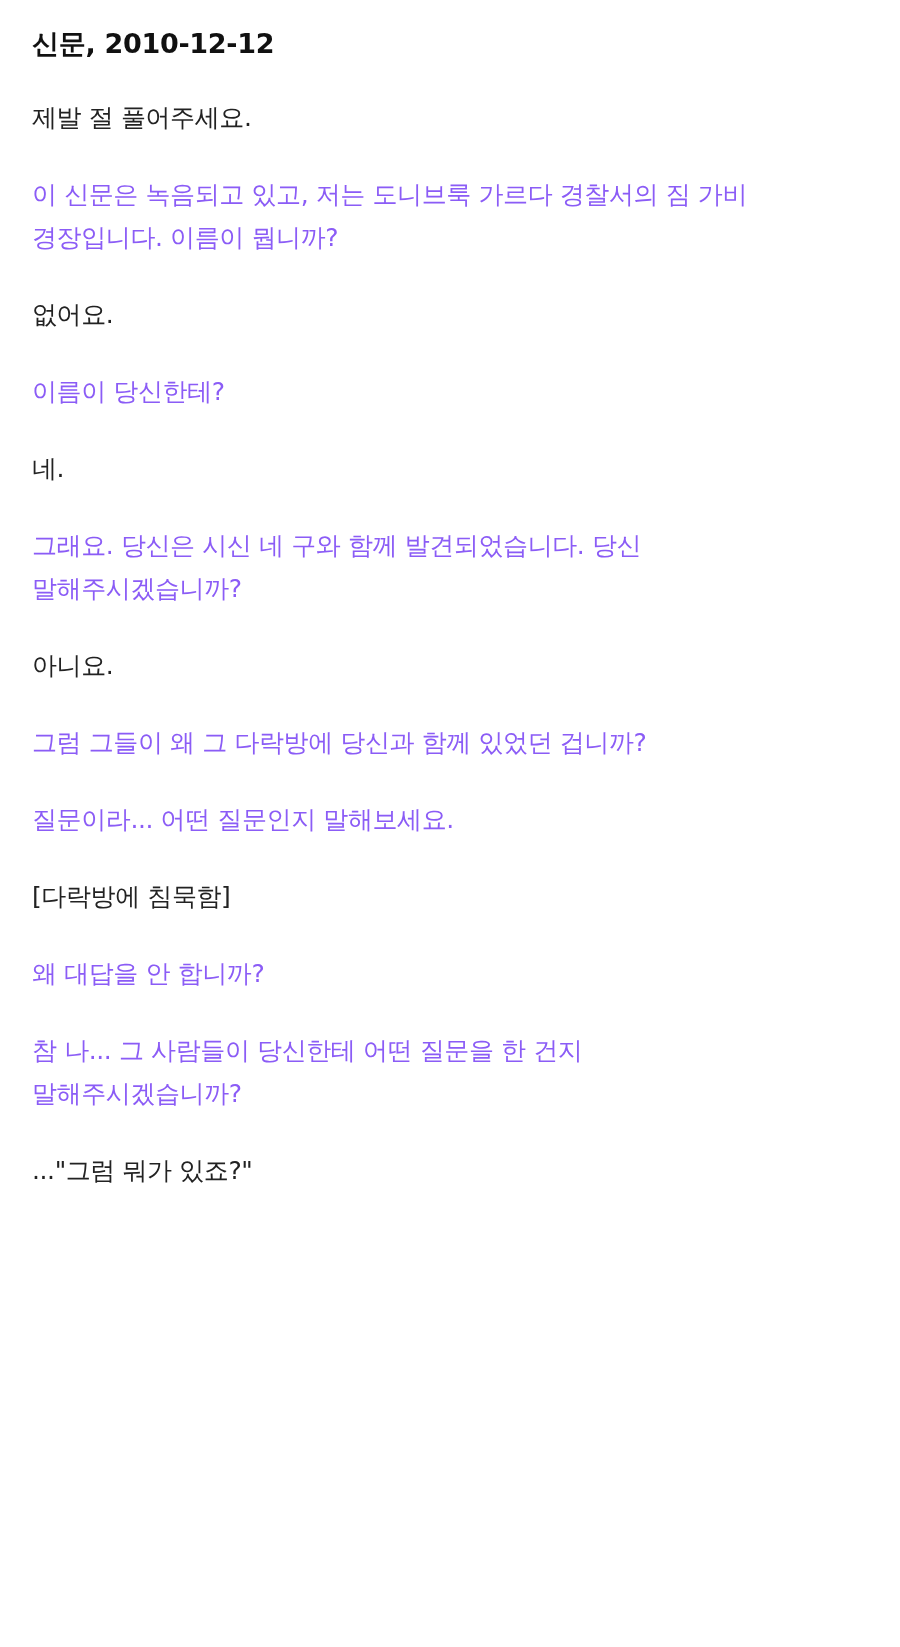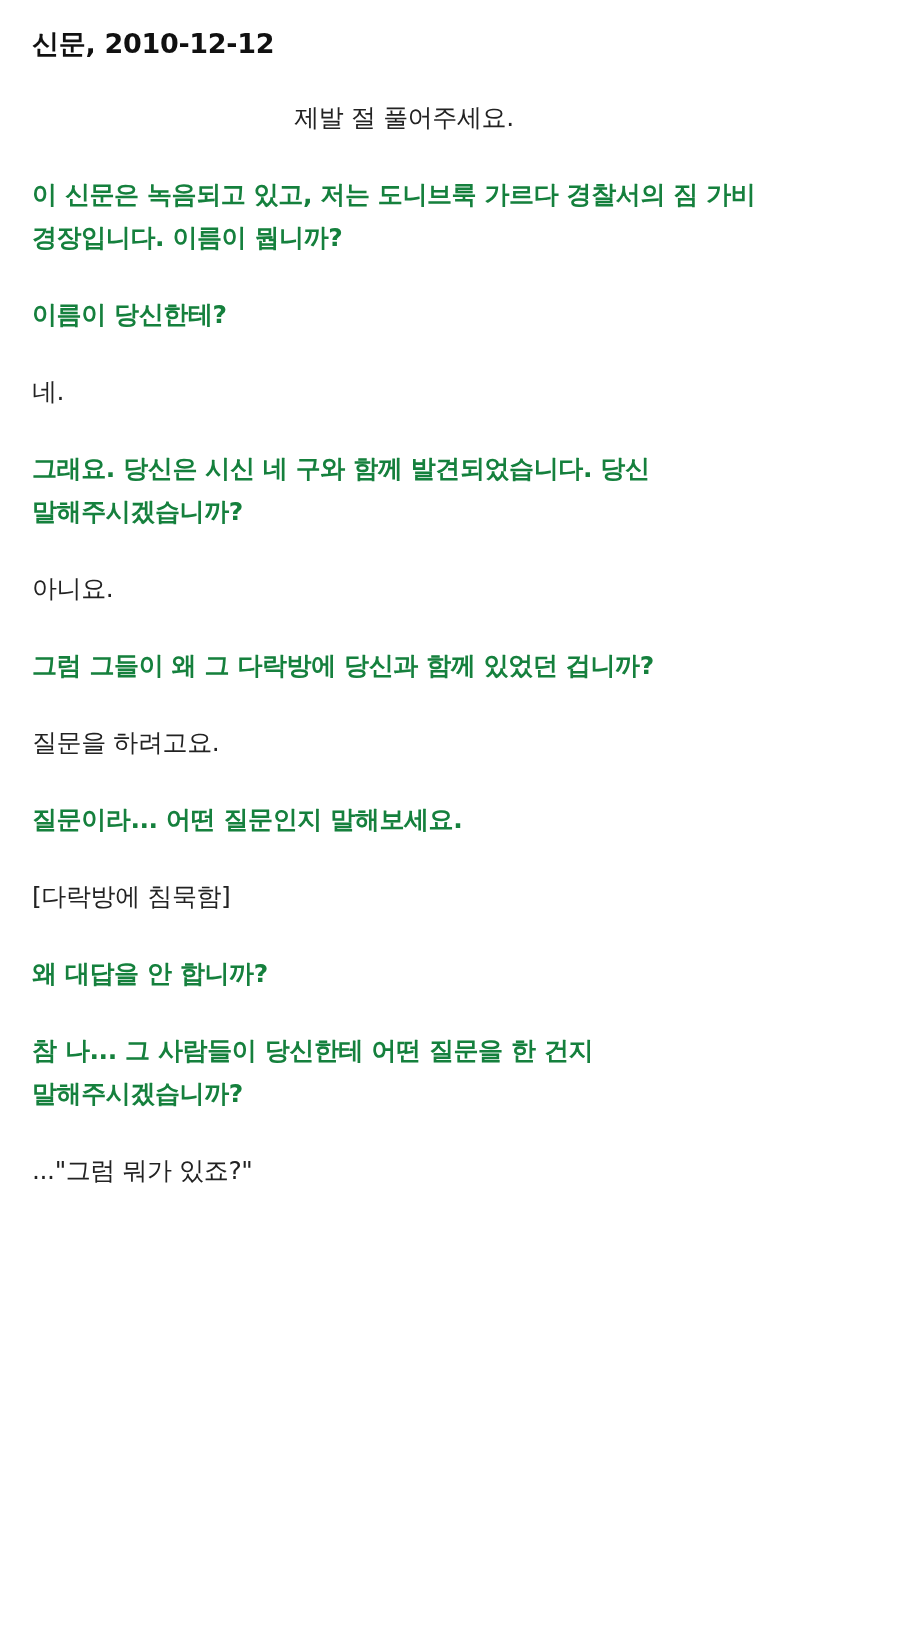--- a/index.html
+++ b/index.html
@@ -31,49 +31,48 @@
   }
   .block {
     font-size: 25px;
     line-height: 1.72;
     letter-spacing: -0.4px;
     margin: 34px 0 0 0;
     color: #1c1c1c;
     word-break: keep-all;
   }
   .block.q {
-    font-weight: 700;
-    color: #15803d;
+    font-weight: 400;
+    color: #8b5cf6;
   }
   .block.a {
     font-weight: 400;
     color: #222222;
   }
   .block.note {
     font-weight: 400;
     color: #222222;
   }
   .block.first {
-    text-align: center;
   }
 </style>
 </head>
 <body>
 
 <div class="page">
 
   <h1 class="doc-title">신문, 2010-12-12</h1>
 
   <p class="block a first">제발 절 풀어주세요.</p>
   <p class="block q">이 신문은 녹음되고 있고, 저는 도니브룩 가르다 경찰서의 짐 가비 경장입니다. 이름이 뭡니까?</p>
+  <p class="block a">없어요.</p>
   <p class="block q">이름이 당신한테?</p>
   <p class="block a">네.</p>
   <p class="block q">그래요. 당신은 시신 네 구와 함께 발견되었습니다. 당신 말해주시겠습니까?</p>
   <p class="block a">아니요.</p>
   <p class="block q">그럼 그들이 왜 그 다락방에 당신과 함께 있었던 겁니까?</p>
-  <p class="block a">질문을 하려고요.</p>
   <p class="block q">질문이라... 어떤 질문인지 말해보세요.</p>
   <p class="block note">[다락방에 침묵함]</p>
   <p class="block q">왜 대답을 안 합니까?</p>
   <p class="block q">참 나... 그 사람들이 당신한테 어떤 질문을 한 건지 말해주시겠습니까?</p>
   <p class="block a">..."그럼 뭐가 있죠?"</p>
 
 </div>
 
 </body></html>

